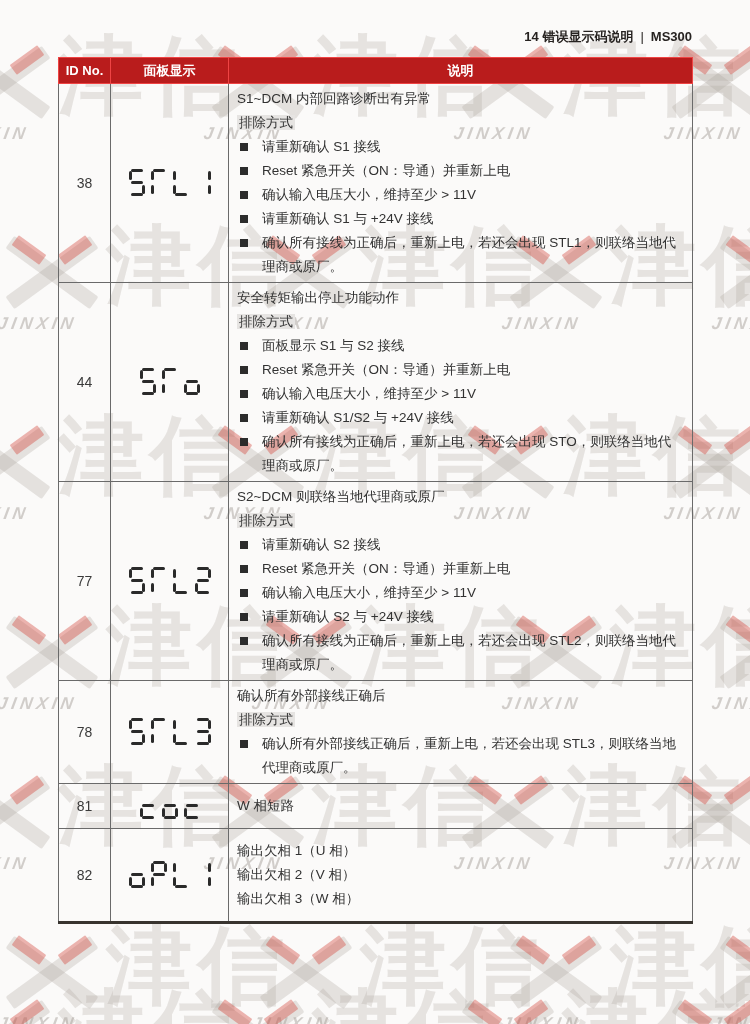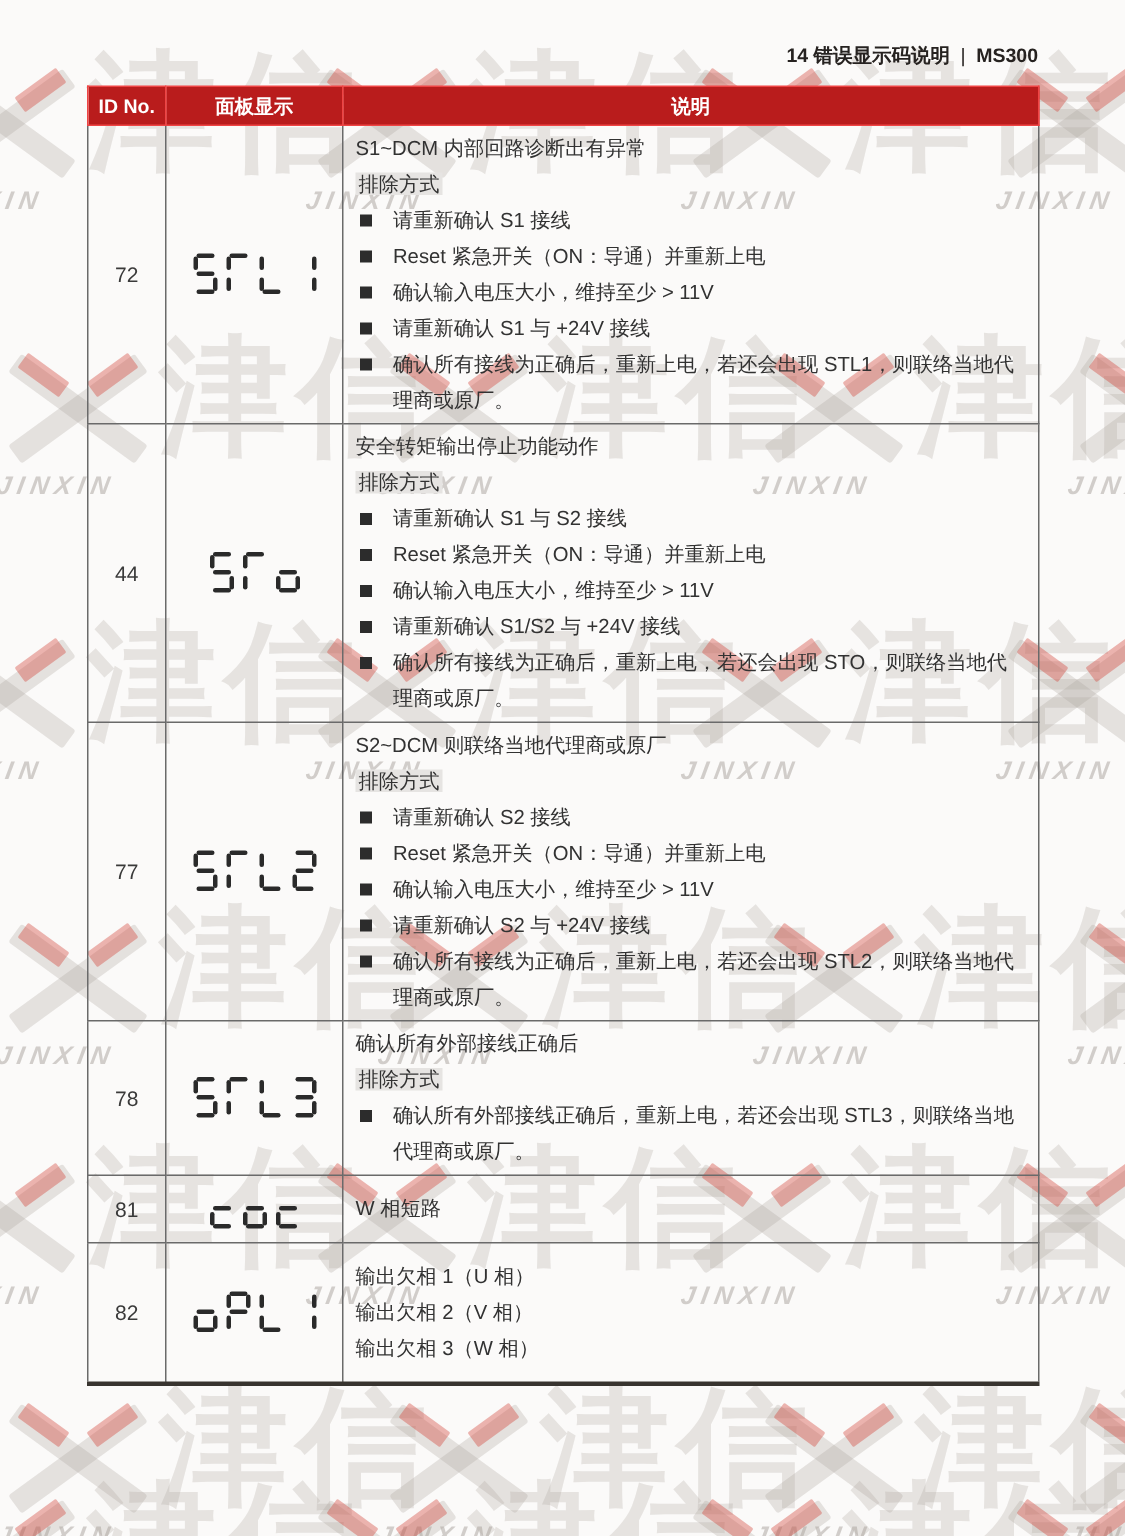--- a/index.html
+++ b/index.html
@@ -351,21 +351,21 @@
     </colgroup>
     <thead>
       <tr>
         <th>ID No.</th>
         <th>面板显示</th>
         <th>说明</th>
       </tr>
     </thead>
     <tbody id="rows">
         <tr>
-          <td class="id">72</td>
+          <td class="id">38</td>
           <td class="panel"><span class="segwrap">
               <span class="seg">
                 <i class="s-a on"></i>
                 <i class="s-c on"></i>
                 <i class="s-d on"></i>
                 <i class="s-f on"></i>
                 <i class="s-g on"></i>
               </span>
               <span class="seg">
                 <i class="s-a on"></i>
@@ -410,21 +410,21 @@
               <span class="seg">
                 <i class="s-c on"></i>
                 <i class="s-d on"></i>
                 <i class="s-e on"></i>
                 <i class="s-g on"></i>
               </span>
             </span></td>
           <td class="desc">
             <div class="ln p">安全转矩输出停止功能动作</div>
             <div class="ln h"><span class="hl">排除方式</span></div>
-            <div class="ln b"><span class="sq"></span><span>请重新确认 S1 与 S2 接线</span></div>
+            <div class="ln b"><span class="sq"></span><span>面板显示 S1 与 S2 接线</span></div>
             <div class="ln b"><span class="sq"></span><span>Reset 紧急开关（ON：导通）并重新上电</span></div>
             <div class="ln b"><span class="sq"></span><span>确认输入电压大小，维持至少 &gt; 11V</span></div>
             <div class="ln b"><span class="sq"></span><span>请重新确认 S1/S2 与 +24V 接线</span></div>
             <div class="ln b"><span class="sq"></span><span>确认所有接线为正确后，重新上电，若还会出现 STO，则联络当地代理商或原厂。</span></div>
           </td>
         </tr>
         <tr>
           <td class="id">77</td>
           <td class="panel"><span class="segwrap">
               <span class="seg">

